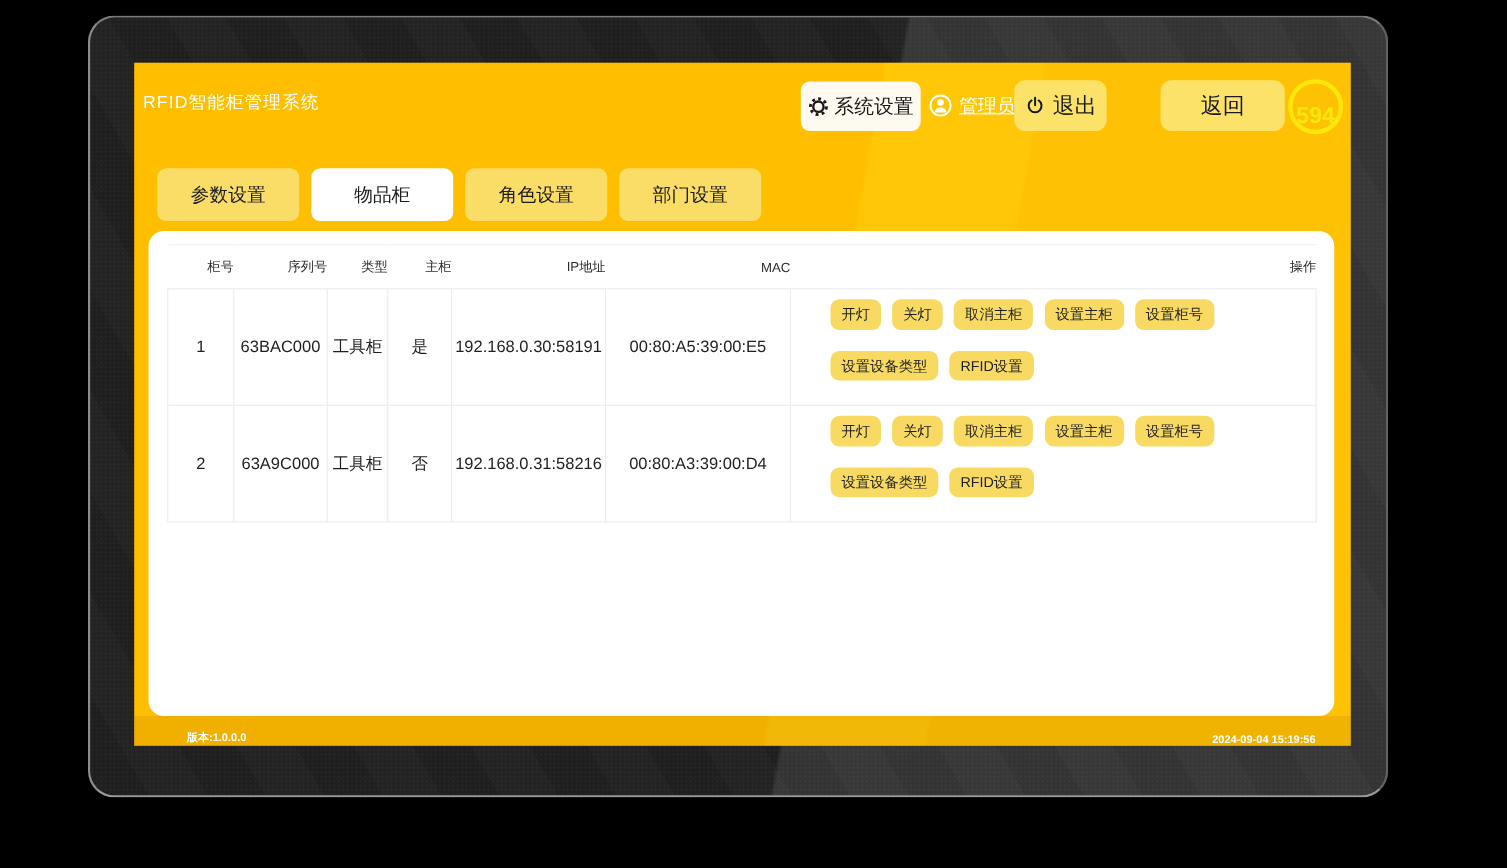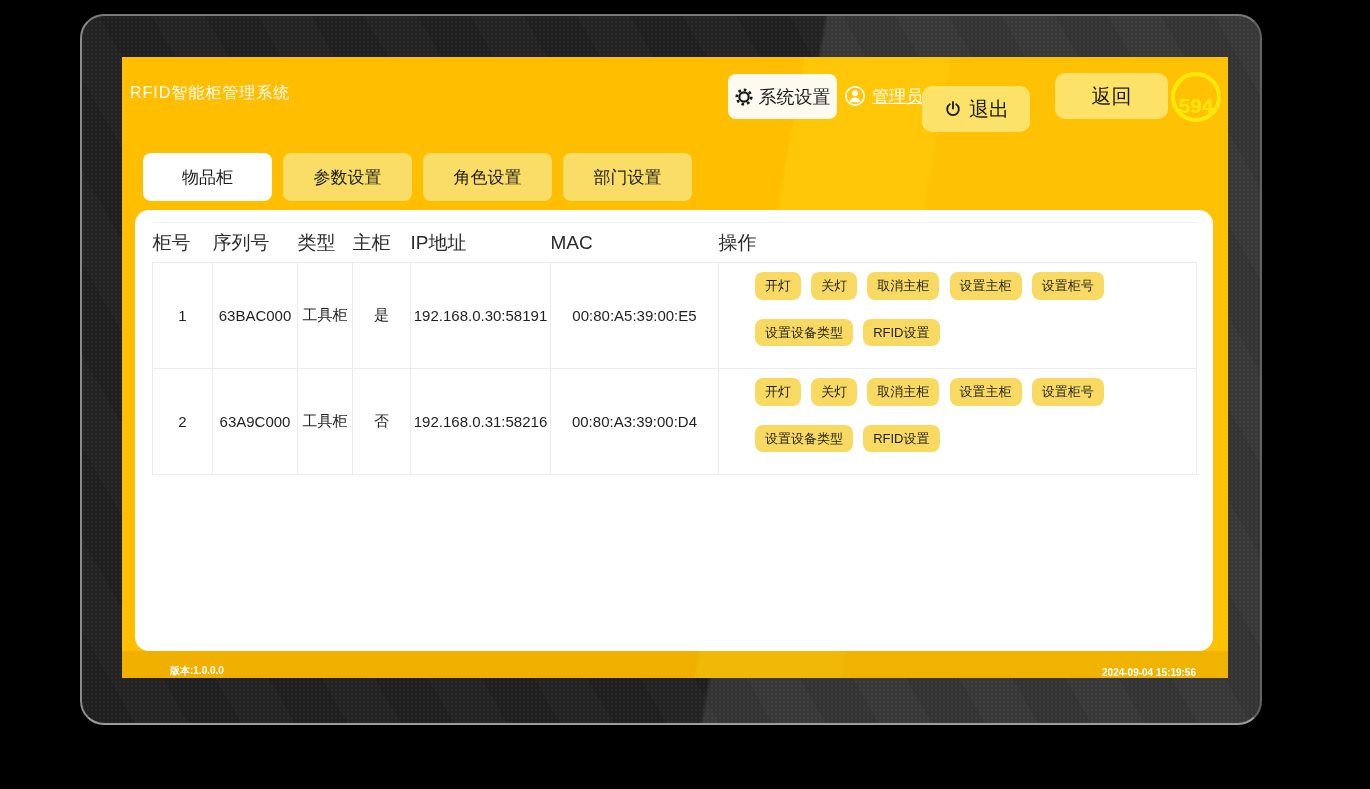--- a/index.html
+++ b/index.html
@@ -37,22 +37,22 @@
   .btn-system{
     position:absolute; left:606px; top:17px; width:109px; height:45px;
     background:#fffaf0; border-radius:8px; font-size:18px; gap:6px;
   }
   .admin-chip{
     position:absolute; left:722px; top:25px; height:28px;
     display:flex; align-items:center; gap:6px;
     color:#fff; font-size:17px;text-decoration:underline;
   }
   .btn-logout{
-    position:absolute; left:800px; top:16px; width:108px; height:46px;
-    background:#fde269; border-radius:10px; font-size:20px; gap:6px;margin-top:13px;
+    position:absolute; left:800px; top:16px; width:84px; height:46px;
+    background:#fde269; border-radius:10px; font-size:20px; gap:6px;
   }
   .btn-back{
     position:absolute; left:933px; top:16px; width:113px; height:46px;
     background:#fde269; border-radius:10px; font-size:20px;
   }
   .count-badge{
     position:absolute; left:1049px; top:15px; width:50px; height:50px;
     border:4px solid #ffe70a; border-radius:50%;
     display:flex; align-items:flex-end; justify-content:center;
     color:#ffe70a; font-size:21px; font-weight:bold;
@@ -68,23 +68,23 @@
   .tab.active{ background:#ffffff; }
 
   
   .panel{
     position:absolute; left:13px; top:153px; width:1078px; height:441px;
     background:#fff; border-radius:14px;
   }
   .tbl-wrap{ position:absolute; left:17px; top:12px; }
   table{ border-collapse:collapse; table-layout:fixed; width:1045px; }
   th{
-    height:40px; font-size:19px; font-weight:600; color:#2b2b2b;
+    height:40px; font-size:12px; font-weight:600; color:#2b2b2b;
     border-top:1px solid #f1f1f1; border-bottom:1px solid #ececec;
-    text-align:left; font-weight:500;
+    text-align:right; font-weight:500;
   }
   td{
     height:75px; font-size:15px; color:#1f1f1f; text-align:center;
     border:1px solid #ececec; background:#fff;
   }
   td.op-cell{ text-align:left; padding:6px 8px 6px 36px; }
   .action-btn{
     display:inline-block; background:#f8da62; border:none; border-radius:8px;
     padding:6px 10px; margin:3px 6px 16px 0;
     font-size:13px; color:#1f1f1f; cursor:pointer;
@@ -143,25 +143,25 @@
 
     <div class="btn btn-back">
       <span>返回</span>
     </div>
 
     <div class="count-badge">
       <span>594</span>
     </div>
 
     <div class="tabs">
+      <div class="tab">
+        <span>参数设置</span>
+      </div>
       <div class="tab active">
         <span>物品柜</span>
-      </div>
-      <div class="tab">
-        <span>参数设置</span>
       </div>
       <div class="tab">
         <span>角色设置</span>
       </div>
       <div class="tab">
         <span>部门设置</span>
       </div>
     </div>
 
     <div class="panel">

